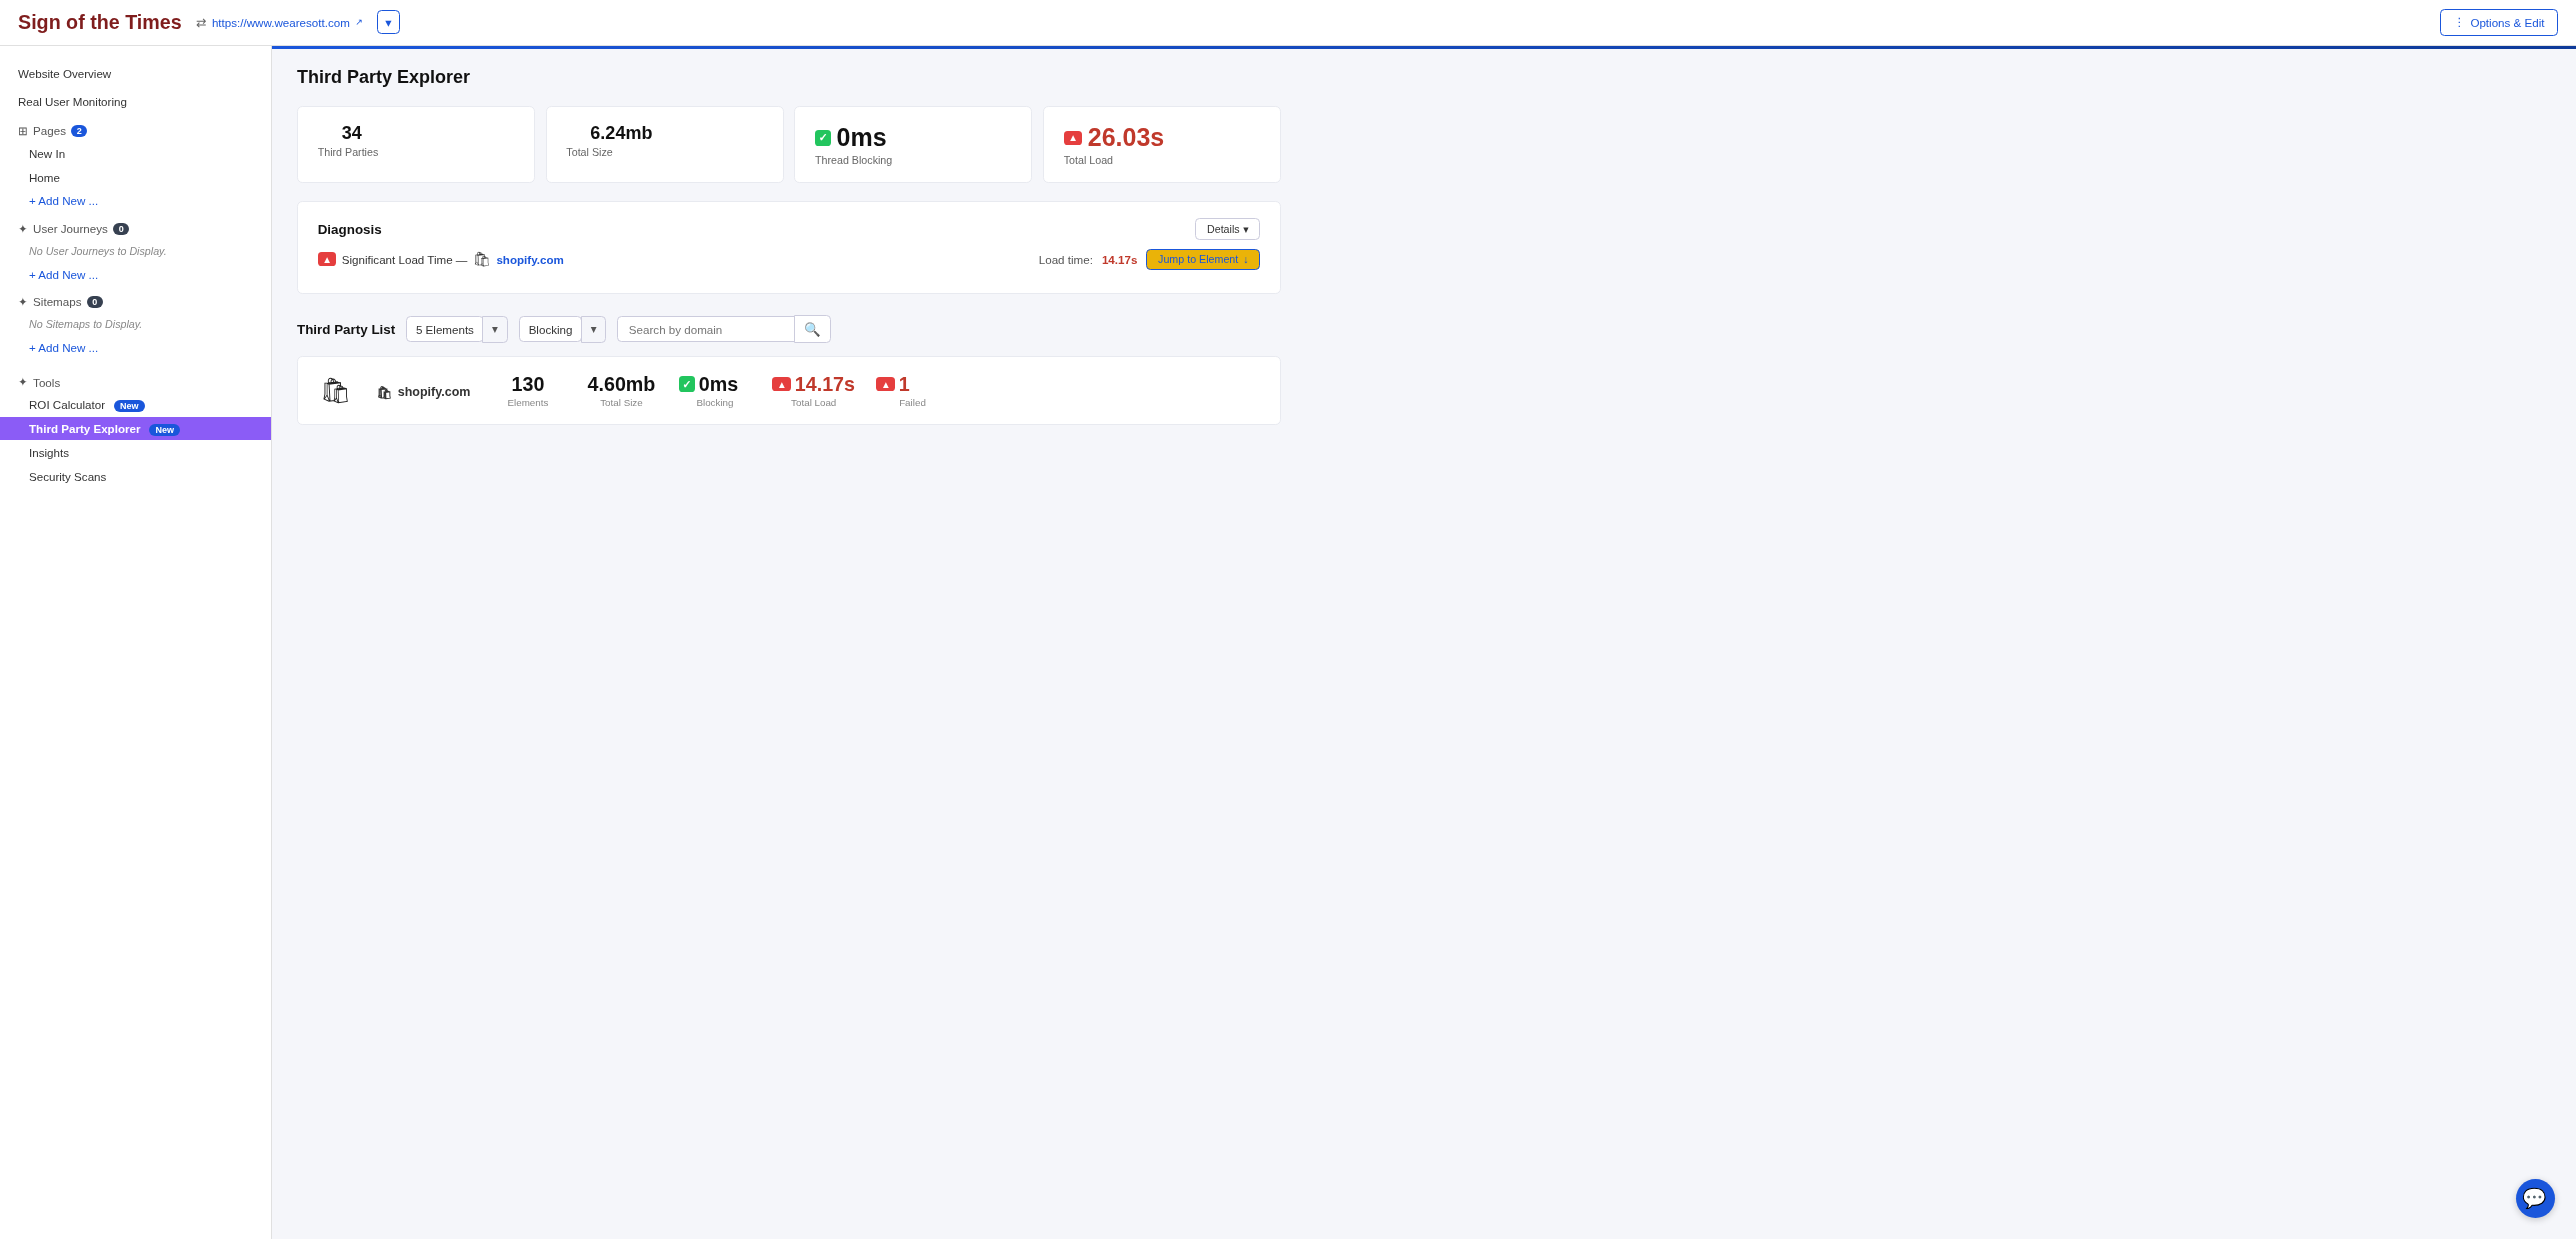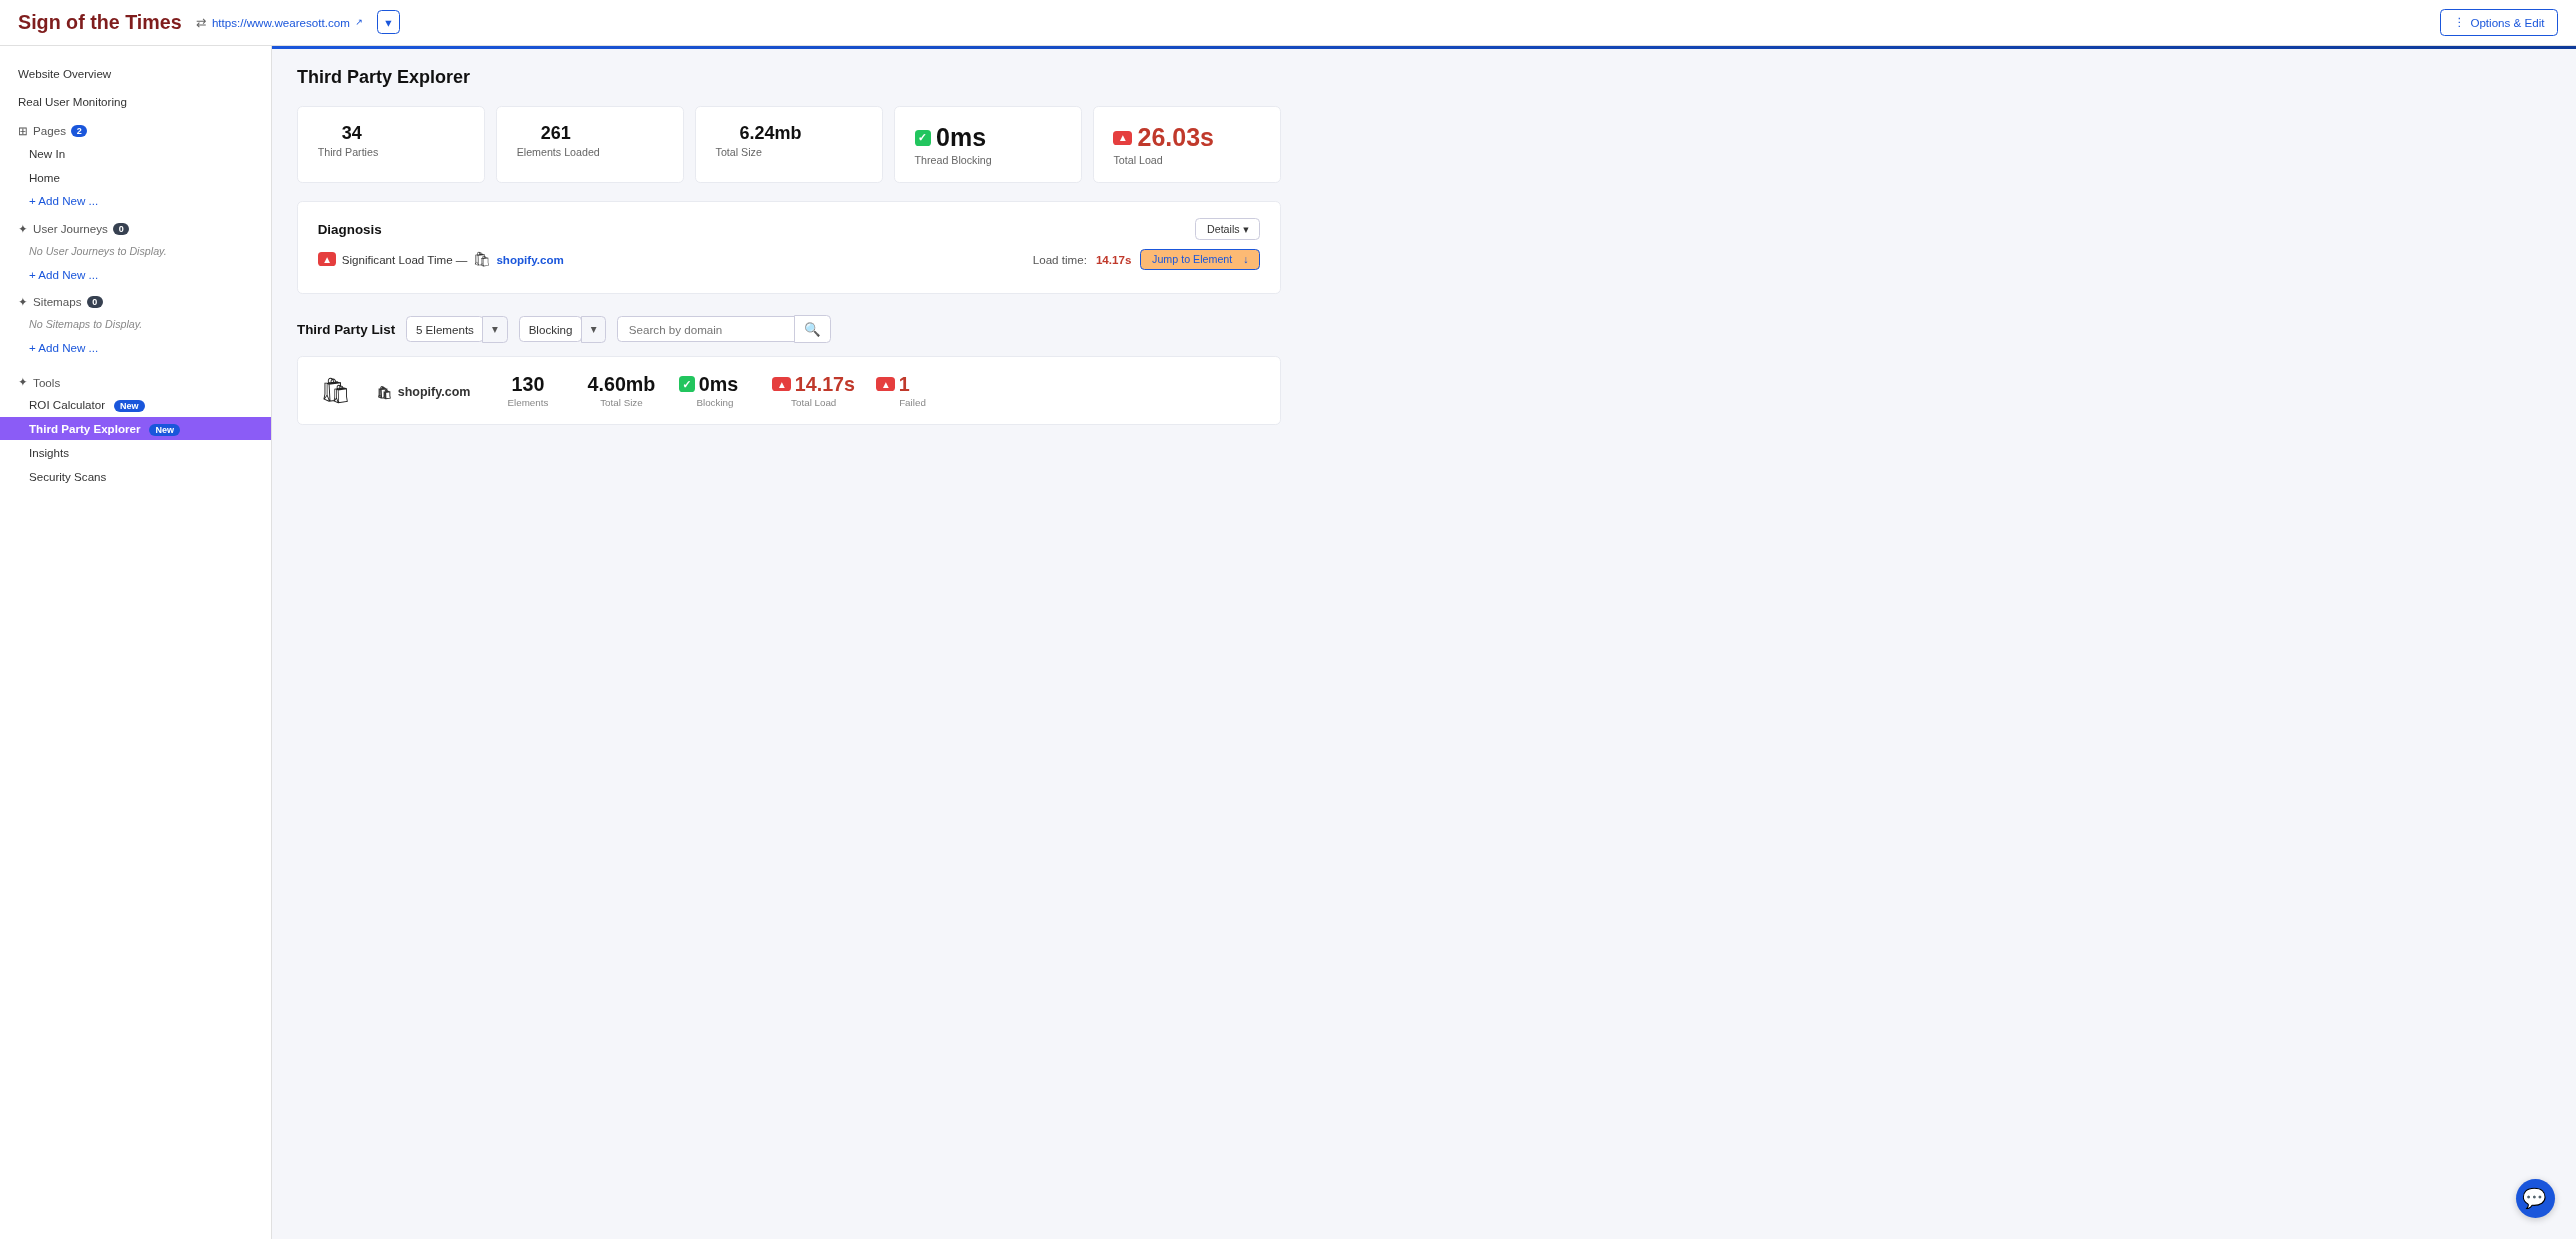--- a/index.html
+++ b/index.html
@@ -56,21 +56,21 @@
 
     
     .diagnosis-card { background: #fff; border: 0.9px solid #e8eaf0; border-radius: 5.4px; padding: 16px 19.7px; margin-bottom: 21.5px; }
     .diagnosis-header { display: flex; align-items: center; margin-bottom: 1px; gap: 8px; }
     .diagnosis-title { font-size: 13.4px; font-weight: 700; color: #111; }
     .details-btn { margin-left: auto; border: 1.3px solid #ccd; border-radius: 4.5px; padding: 3.6px 10.7px; font-size: 10.7px; color: #333; background: #fff; cursor: pointer; display: flex; align-items: center; gap: 3.6px; }
     .diagnosis-row { display: flex; align-items: center; gap: 7.2px; padding: 7.2px 0; }
     .diagnosis-text { font-size: 11.6px; color: #333; display: flex; align-items: center; gap: 5.4px; }
     .diagnosis-right { margin-left: auto; display: flex; align-items: center; gap: 9px; font-size: 11.6px; color: #555; }
     .load-time-val { color: #c0392b; font-weight: 700; }
-    .jump-btn { border: 1.3px solid #1a56db; border-radius: 4.5px; padding: 3.6px 10.7px; font-size: 10.7px; color: #1a56db; background: #fdba74; cursor: pointer; display: flex; align-items: center; gap: 11px; }
+    .jump-btn { border: 1.3px solid #1a56db; border-radius: 4.5px; padding: 3.6px 10.7px; font-size: 10.7px; color: #1a56db; background: #eab308; cursor: pointer; display: flex; align-items: center; gap: 5px; }
 
     
     .list-section-header { display: flex; align-items: center; gap: 10.7px; margin-bottom: 12.5px; }
     .list-title { font-size: 13.4px; font-weight: 700; color: #111; }
     .filter-select { border: 1.3px solid #ccd; border-radius: 4.5px; padding: 5.4px 9px; font-size: 11.6px; color: #333; background: #fff; cursor: pointer; display: flex; align-items: center; gap: 5.4px; }
     .filter-dropdown-btn { border: 1.3px solid #ccd; border-radius: 0 4.5px 4.5px 0; padding: 5.4px 9px; background: #f5f6fa; cursor: pointer; font-size: 11.6px; color: #555; margin-left: -1.8px; }
     .filter-group { display: flex; align-items: center; }
     .search-box { border: 1.3px solid #ccd; border-radius: 4.5px 0 0 4.5px; padding: 5.4px 10.7px; font-size: 11.6px; color: #aaa; background: #fff; width: 179px; outline: none; }
     .search-btn { border: 1.3px solid #ccd; border-radius: 0 4.5px 4.5px 0; padding: 5.4px 9px; background: #fff; cursor: pointer; color: #555; margin-left: -1.8px; }
 
@@ -163,24 +163,20 @@
       <div class="content-inner">
         <div class="page-title">Third Party Explorer</div>
 
 
         <div class="stats-row">
           <div class="stat-card">
             <div class="stat-number">34</div>
             <div class="stat-label">Third Parties</div>
           </div>
           <div class="stat-card">
-            <div class="stat-number">261</div>
-            <div class="stat-label">Elements Loaded</div>
-          </div>
-          <div class="stat-card">
             <div class="stat-number">6.24mb</div>
             <div class="stat-label">Total Size</div>
           </div>
           <div class="stat-card">
             <div class="stat-number-green">
               <span class="green-check">✓</span>
               <span>0ms</span>
             </div>
             <div class="stat-label">Thread Blocking</div>
           </div>

